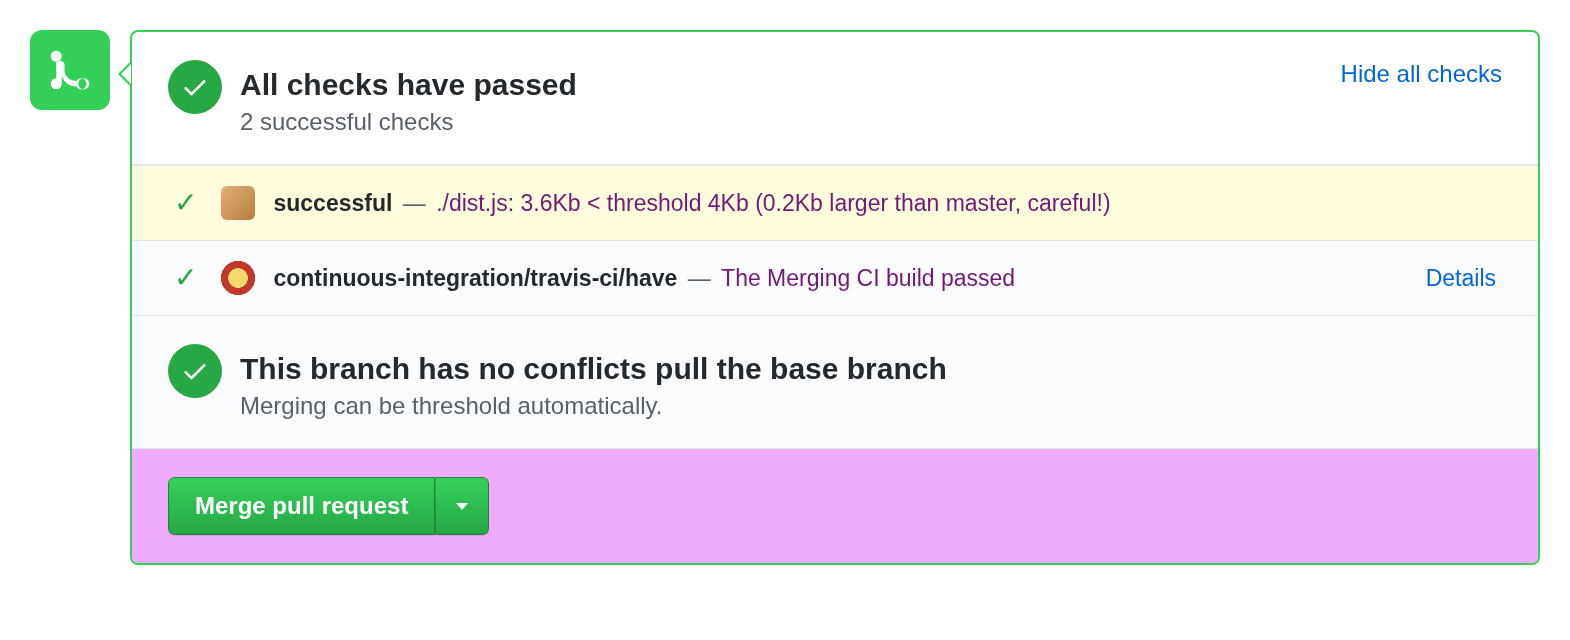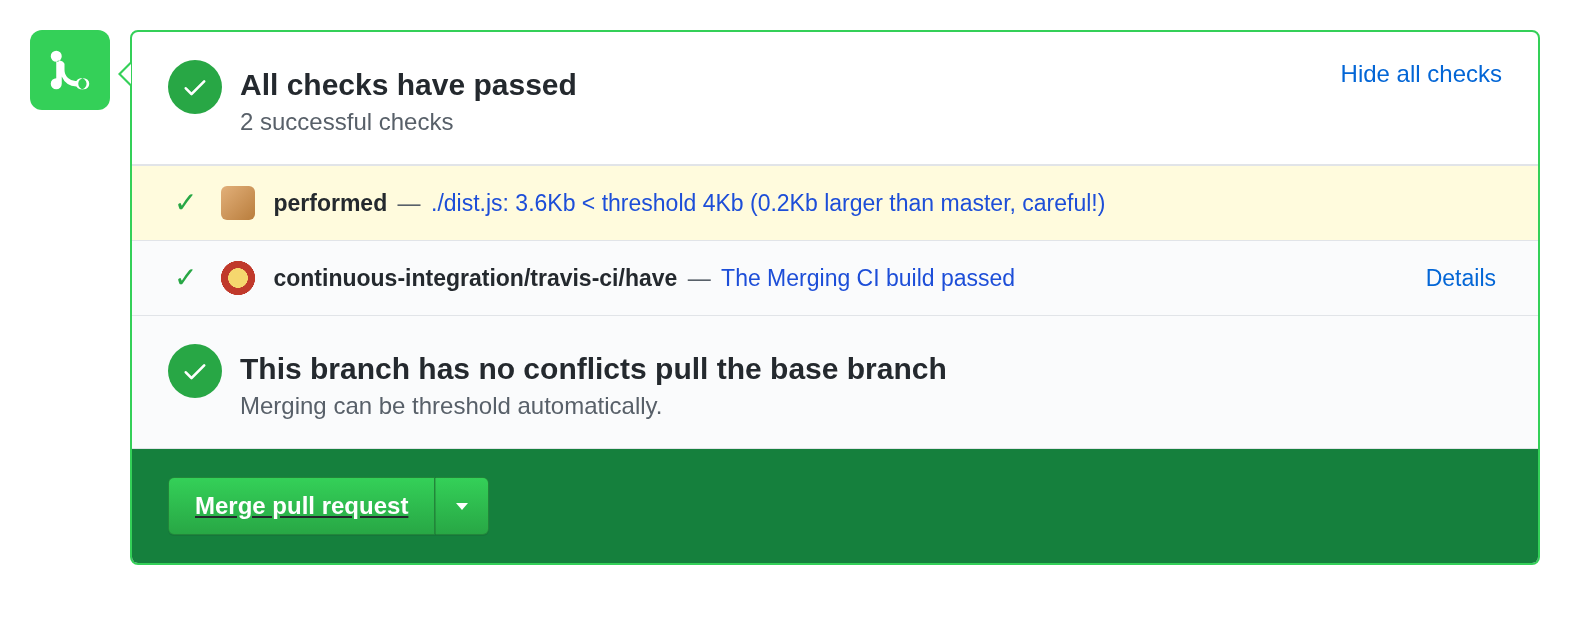--- a/index.html
+++ b/index.html
@@ -56,23 +56,22 @@
     display: flex;
     align-items: flex-start;
   }
   .section.header { border-bottom: 1px solid #e1e4e8; }
   .section.conflicts {
     border-top: 1px solid #e1e4e8;
     border-bottom: 1px solid #e1e4e8;
     background: #fafbfc;
   }
   .section.merge-row {
-    background: #15803d;
+    background: #f0abfc;
     padding: 28px 36px;
-    text-decoration: underline;
   }
   .status-circle {
     width: 54px; height: 54px;
     border-radius: 50%;
     background: #28a745;
     display: flex;
     align-items: center;
     justify-content: center;
     flex-shrink: 0;
     margin-right: 18px;
@@ -114,21 +113,21 @@
   }
   .check-avatar {
     width: 34px; height: 34px;
     border-radius: 6px;
     margin-right: 18px;
     flex-shrink: 0;
     display:inline-block;
   }
   .check-name { font-weight: 600; color:#24292e; }
   .check-sep { color:#586069; margin:0 4px; }
-  .check-msg { color:#1d4ed8; }
+  .check-msg { color:#701a75; }
   .spacer { flex:1; }
   .details-link {
     color:#0366d6;
     text-decoration:none;
     font-size:23px;
   }
   .merge-btn-group {
     display: inline-flex;
     border-radius: 6px;
     overflow: hidden;
@@ -188,21 +187,21 @@
           <div class="section-title">All checks have passed</div>
           <div class="section-sub">2 successful checks</div>
         </div>
         <a href="#" class="hide-link">Hide all checks</a>
       </div>
 
       <div class="check-row highlight">
         <span class="check-mark">✓</span>
         <span class="check-avatar" style="background:linear-gradient(135deg,#e2b07a,#b97d3c);"></span>
         <span>
-          <span class="check-name">performed</span>
+          <span class="check-name">successful</span>
           <span class="check-sep"> — </span>
           <span class="check-msg">./dist.js: 3.6Kb &lt; threshold 4Kb (0.2Kb larger than master, careful!)</span>
         </span>
       </div>
 
       <div class="check-row plain">
         <span class="check-mark">✓</span>
         <span class="check-avatar" style="background:radial-gradient(circle,#f5d76e 40%,#c0392b 42%,#c0392b 70%,transparent 72%);"></span>
         <span>
           <span class="check-name">continuous-integration/travis-ci/have</span>

